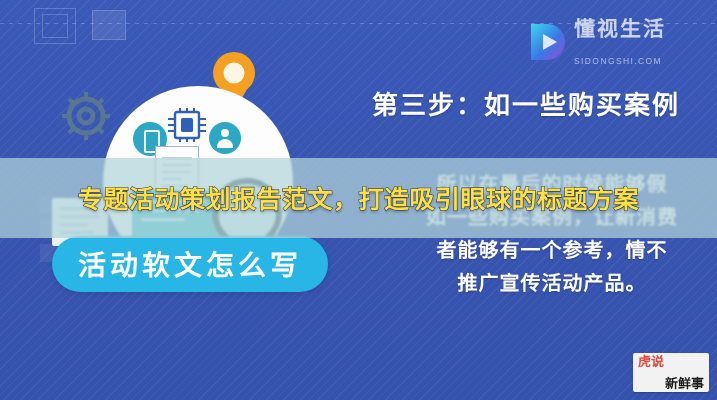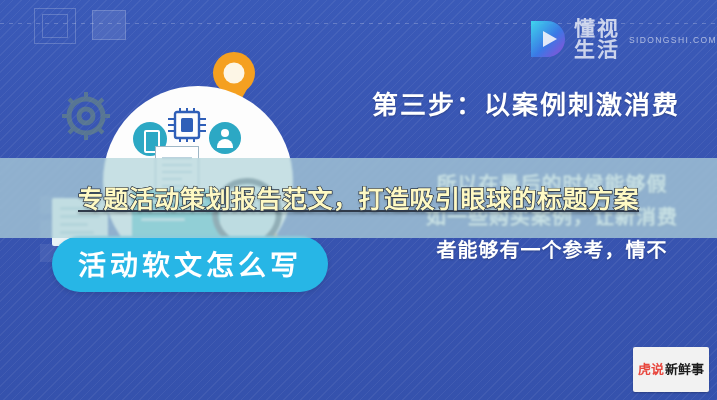--- a/index.html
+++ b/index.html
@@ -45,21 +45,21 @@
     position:absolute;background:rgba(255,255,255,.07);
   }
 
   
   .logo{
     position:absolute;top:18px;left:526px;
     display:flex;align-items:center;gap:6px;
     opacity:.92;
   }
   .logo-mark{width:42px;height:42px;position:relative;flex:none;}
-  .logo-text{display:flex;flex-direction:row;line-height:1;}
+  .logo-text{display:flex;flex-direction:column;line-height:1;}
   .logo-cn{
     font-size:21px;font-weight:700;letter-spacing:2px;
     color:rgba(255,255,255,.80);
   }
   .logo-en{
     font-size:8.5px;letter-spacing:1.4px;margin-top:18px;
     color:rgba(255,255,255,.62);
   }
 
   
@@ -162,43 +162,42 @@
     text-align:center;
     font-size:20px;font-weight:700;color:#ffffff;
     letter-spacing:4px;
     text-shadow:0 1px 2px rgba(0,0,0,.2);
   }
 
   
   .wm{
     position:absolute;right:8px;bottom:8px;
     background:#f2f2f2;border-radius:2px;
-    padding:16px 5px;display:flex;gap:1px;
+    padding:2px 5px;display:flex;gap:1px;
     font-size:13px;font-weight:700;line-height:1;
     box-shadow:0 1px 2px rgba(0,0,0,.25);
   }
   .wm .hot{color:#e8453c;}
-  .wm .rest{color:#1c1c1c;}
+  .wm .rest{color:#1c1c1c;margin-top:22px;}
 
   
   .band{
     position:absolute;left:0;right:0;top:158px;height:80px;
     background:rgba(178,212,218,.72);
     backdrop-filter:blur(1px);
   }
   .headline{
     position:absolute;left:0;right:0;top:162px;height:74px;
     display:flex;align-items:center;justify-content:center;
     padding:0 44px;
     font-size:25px;font-weight:700;line-height:36px;
-    color:#fef9c3;text-align:center;letter-spacing:.5px;
+    color:#fde047;text-align:center;letter-spacing:.5px;
     -webkit-text-stroke:1.1px #2f3a4a;
     paint-order:stroke fill;
     text-shadow:0 2px 3px rgba(0,0,0,.30);
-    text-decoration:underline;
   }
 </style>
 </head>
 <body>
 
 <div class="stage">
 
   <div class="bg-base"></div>
   <div class="bg-diag"></div>
 
@@ -312,26 +311,27 @@
       <i style="top:10px;width:64px;"></i>
       <i style="top:19px;width:64px;"></i>
       <i style="top:28px;width:44px;"></i>
     </div>
     <div class="laptop-base"></div>
 
     <div class="mag-handle"></div>
     <div class="mag-ring"></div>
   </div>
 
-  <div class="step-title">第三步：以案例刺激消费</div>
+  <div class="step-title">第三步：如一些购买案例</div>
 
   <div class="body-copy">
     <span class="ln">所以在最后的时候能够假</span>
     <span class="ln">如一些购买案例，让新消费</span>
     <span class="ln">者能够有一个参考，情不</span>
+    <span class="ln">推广宣传活动产品。</span>
   </div>
 
   <div class="pill">活动软文怎么写</div>
 
 
   <div class="band"></div>
   <div class="headline">专题活动策划报告范文，打造吸引眼球的标题方案</div>
 
   <div class="wm">
     <span class="hot">虎说</span>

